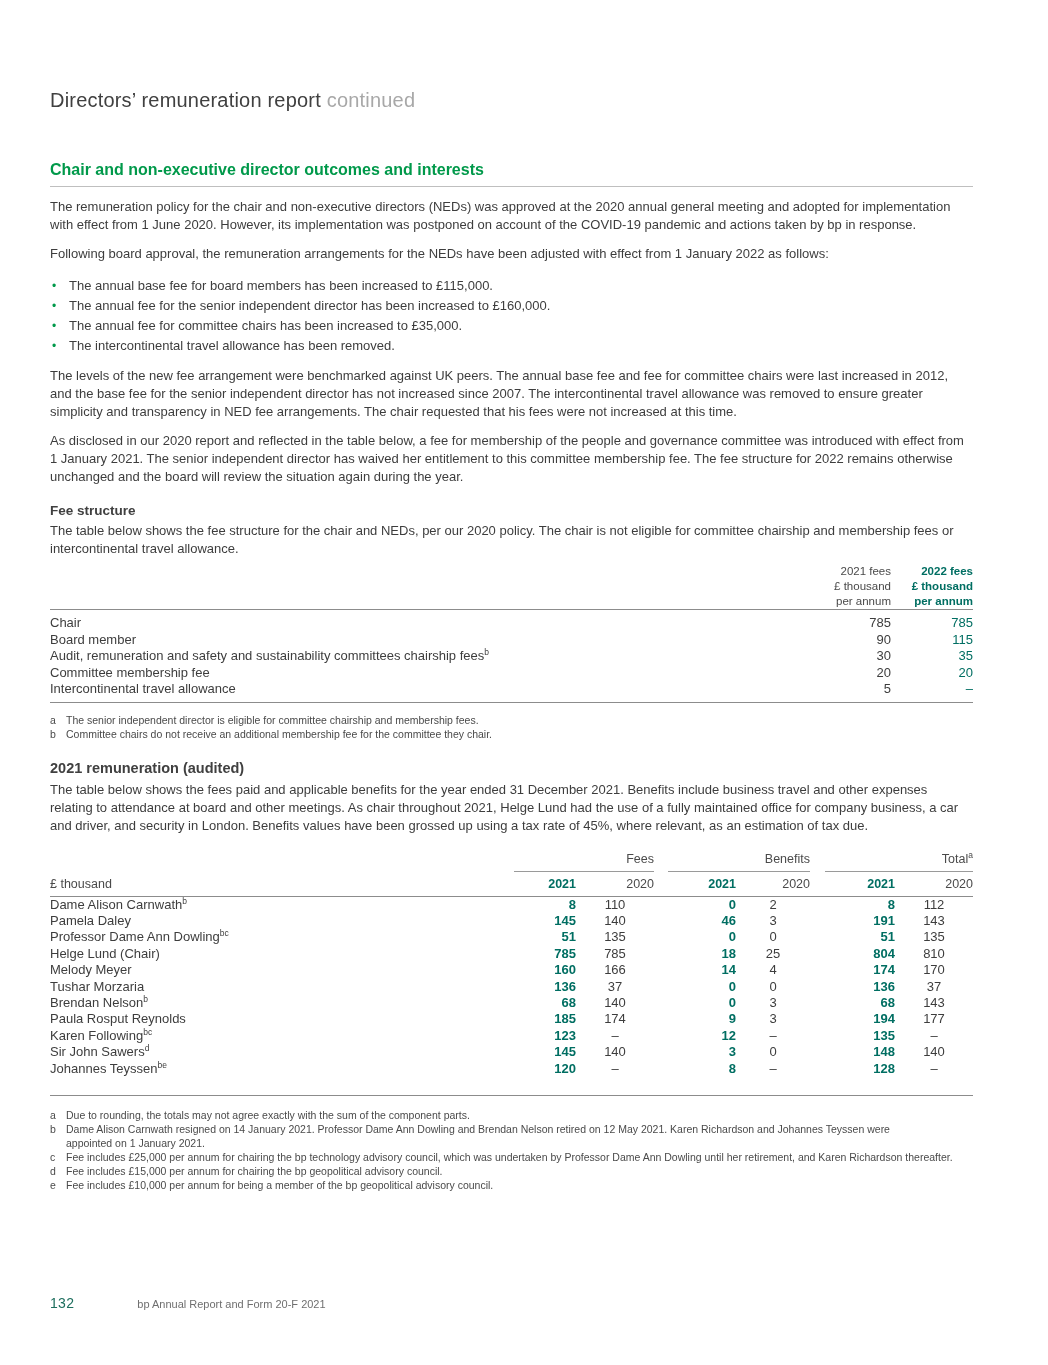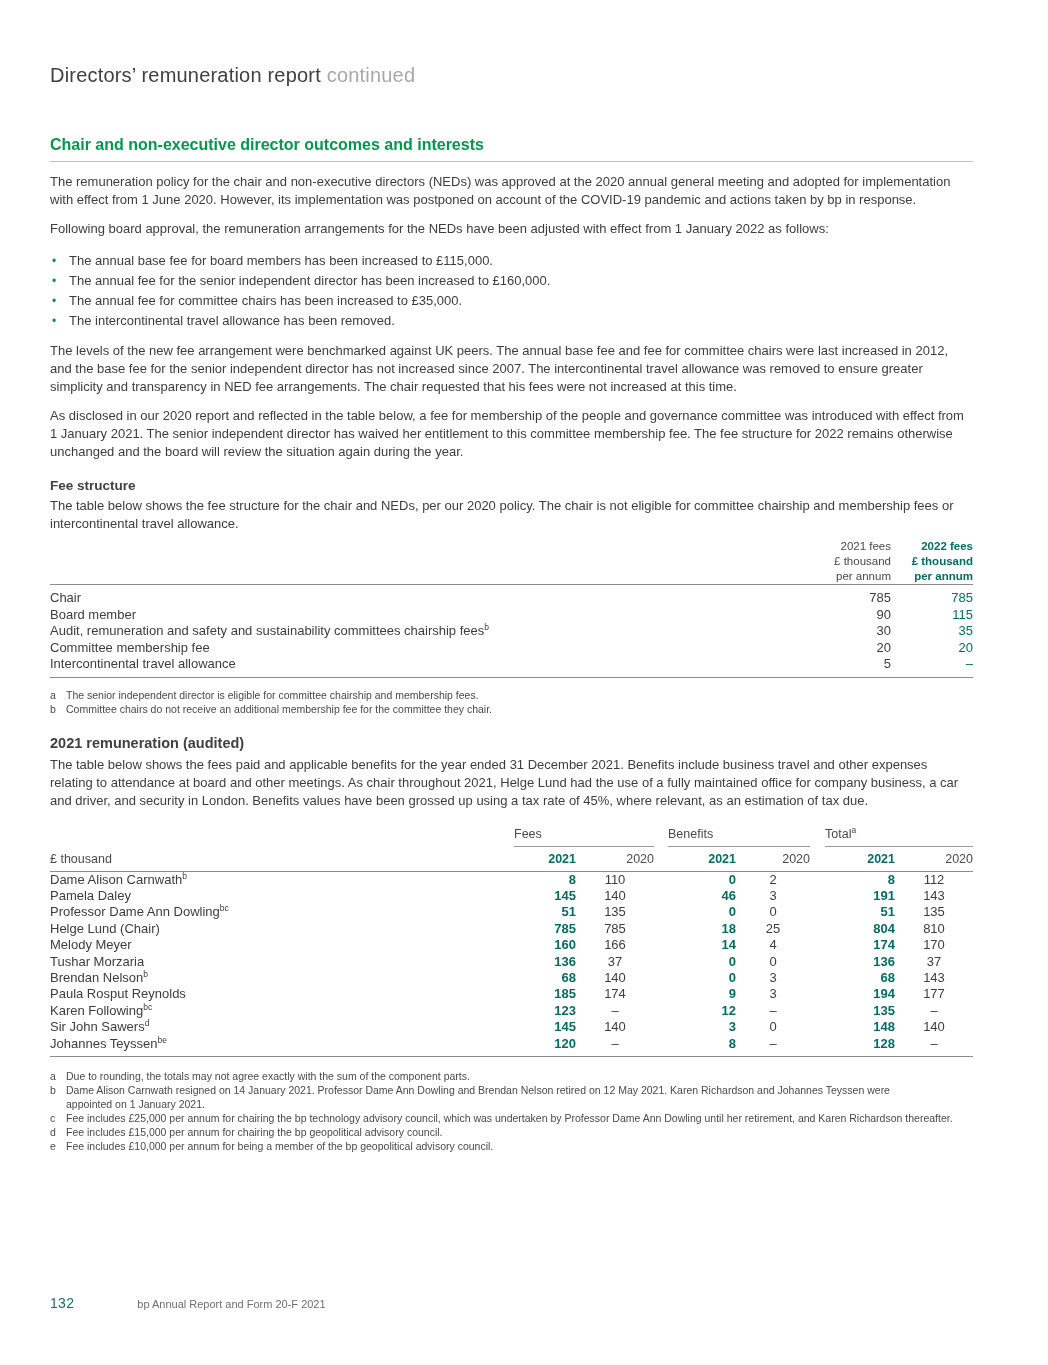--- a/index.html
+++ b/index.html
@@ -1,21 +1,21 @@
 <!DOCTYPE html>
 <html><head>
 <meta charset="utf-8">
 <style>
   * { margin:0; padding:0; box-sizing:border-box; }
   html,body { background:#ffffff; }
   body { font-family:"Liberation Sans","DejaVu Sans",sans-serif; color:#3d3d3d; }
   .page { position:relative; width:1048px; height:1365px; background:#fff; overflow:hidden; }
   .content { margin:0 75px 0 50px; }
 
-  .report-title { padding-top:64px; font-size:20px; font-weight:400; color:#404040; letter-spacing:0.2px; }
+  .report-title { padding-top:89px; font-size:20px; font-weight:400; color:#404040; letter-spacing:0.2px; }
   .report-title .cont { color:#a8a8a8; }
 
   .section-heading { margin-top:49px; font-size:16px; font-weight:700; color:#00994a; padding-bottom:7px; border-bottom:1px solid #bfbfbf; }
 
   p.body { margin-top:11px; font-size:13px; line-height:18px; color:#3d3d3d; }
 
   ul.bullets { list-style:none; margin-top:13px; }
   ul.bullets li { position:relative; padding-left:19px; font-size:13px; line-height:20px; color:#3d3d3d; }
   ul.bullets li .dot { position:absolute; left:2px; top:0; color:#00994a; font-size:12px; }
 
@@ -45,30 +45,30 @@
 
   
   table.t2 { width:100%; border-collapse:collapse; margin-top:16px; }
   table.t2 td { padding:0; font-size:13px; vertical-align:bottom; }
   table.t2 col.c-num1 { width:62px; } table.t2 col.c-num2 { width:78px; }
   table.t2 col.c-sp1 { width:14px; }
   table.t2 col.c-num3 { width:68px; } table.t2 col.c-num4 { width:74px; }
   table.t2 col.c-sp2 { width:15px; }
   table.t2 col.c-num5 { width:70px; } table.t2 col.c-num6 { width:78px; }
   table.t2 tr.grp-row td { font-size:12.5px; color:#4a4a4a; line-height:17px; }
-  table.t2 tr.grp-row td.grp { text-align:left; border-bottom:1px solid #9a9a9a; padding-bottom:3px; }
+  table.t2 tr.grp-row td.grp { text-align:right; border-bottom:1px solid #9a9a9a; padding-bottom:3px; }
   table.t2 tr.yr-row td { border-bottom:1px solid #8c8c8c; padding:5px 0 5px; font-size:12.5px; }
   table.t2 tr.yr-row td.unit { color:#4a4a4a; }
   table.t2 td.y21 { text-align:right; color:#006e62; font-weight:700; }
   table.t2 td.y20 { text-align:right; color:#4a4a4a; }
   table.t2 tr.d-row td { line-height:16.4px; }
   table.t2 tr.d-row:first-of-type td { padding-top:5px; }
   table.t2 tr.d-row td.v21 { text-align:right; color:#006e62; font-weight:700; }
   table.t2 tr.d-row td.v20 { text-align:center; color:#3d3d3d; }
-  table.t2 tr.d-row.last td { padding-bottom:4px; border-bottom:1px solid #8c8c8c; }
+  table.t2 tr.d-row.last td { padding-bottom:18px; border-bottom:1px solid #8c8c8c; }
 
   .page-footer { position:absolute; left:50px; top:1295px; display:flex; align-items:baseline; }
   .page-footer .pnum { color:#1d6e5d; font-size:14px; letter-spacing:0.3px; }
   .page-footer .ptext { margin-left:63px; color:#6f6f6f; font-size:11px; }
 </style>
 </head>
 <body>
 
 <div class="page">
   <div class="content">

